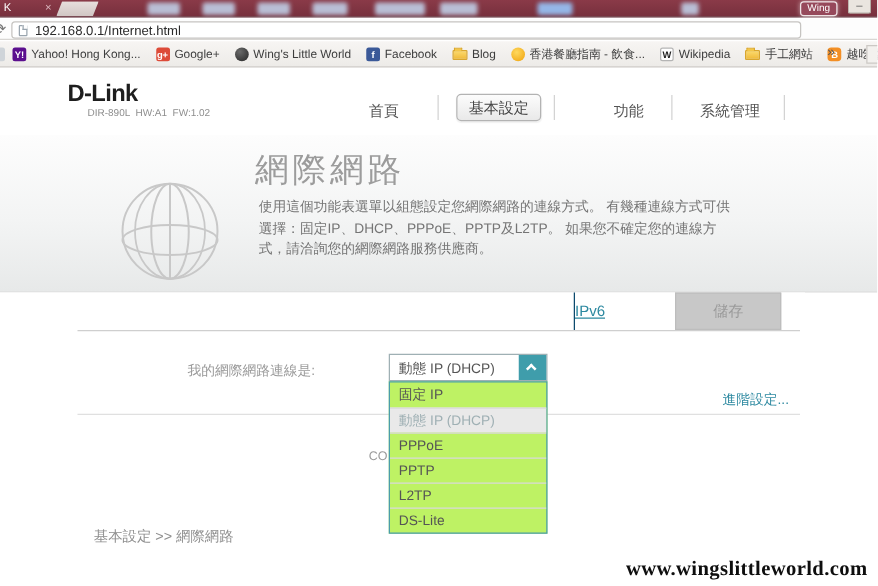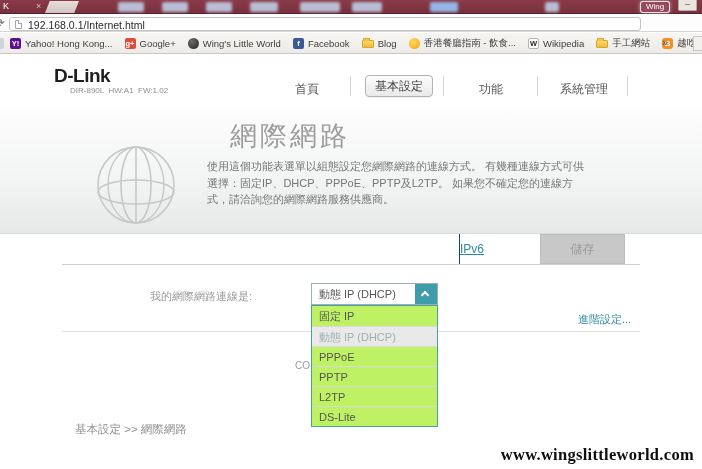--- a/index.html
+++ b/index.html
@@ -69,21 +69,21 @@
   .nav-sep { position:absolute; top:21px; width:1px; height:20px; background:#d3d3d3; }
   .nav-btn { position:absolute; left:365px; top:20px; width:68px; height:22px; line-height:20px;
     text-align:center; border:1px solid #b3b3b3; border-radius:4px; font-size:12px; color:#444;
     background:linear-gradient(#fcfcfc,#e9e9e9); box-shadow:0 1px 1px rgba(0,0,0,.06); }
 
   .hero { position:absolute; left:0; top:53px; width:702px; height:126px;
     background:linear-gradient(#fdfdfd 0%,#f3f4f4 55%,#e7e9e9 100%);
     border-bottom:1px solid #d9dada; }
   .globe { position:absolute; left:94px; top:35px; }
   .hero-title { position:absolute; left:204px; top:10px; font-size:27px; color:#9c9c9c;
-    letter-spacing:3px; font-weight:400;margin-left:26px; }
+    letter-spacing:3px; font-weight:400; }
   .hero-desc { position:absolute; left:207px; top:50px; width:384px; font-size:11px;
     color:#757575; line-height:1.5; }
 
   .crumb-row { position:absolute; left:0; top:179px; width:644px; height:30px; background:#fff; }
   .crumb-line { position:absolute; left:62px; top:209px; width:578px; height:1px; background:#cfcfcf; }
   .crumb-text { position:absolute; left:75px; top:188px; font-size:11.5px; color:#8f8f8f; }
   .ipv6-cell { position:absolute; left:459px; top:179px; width:100px; height:30px;
     border-left:1px solid #0c4a6e; display:flex; align-items:center; justify-content:flex-start; }
   .ipv6-link { font-size:12px; color:#2d89a0; text-decoration:underline; cursor:pointer; }
   .save-btn { position:absolute; left:540px; top:179px; width:85px; height:30px; background:#c8c8c8;
@@ -185,21 +185,21 @@
 
   <div class="pagearea">
 
     <div class="dlink-logo">D-Link</div>
     <div class="dlink-model">DIR-890L  HW:A1  FW:1.02</div>
 
     <span class="nav-item" style="left:295px;">首頁</span>
     <span class="nav-sep" style="left:350px;"></span>
     <span class="nav-btn">基本設定</span>
     <span class="nav-sep" style="left:443px;"></span>
-    <span class="nav-item" style="left:479px;">功能</span>
+    <span class="nav-item" style="left:491px;">功能</span>
     <span class="nav-sep" style="left:537px;"></span>
     <span class="nav-item" style="left:560px;">系統管理</span>
     <span class="nav-sep" style="left:627px;"></span>
 
     <div class="hero">
       <svg class="globe" width="84" height="84" viewBox="0 0 84 84" fill="none">
         <circle cx="42" cy="42" r="38" stroke="#c8c8c8" stroke-width="1.6"></circle>
         <line x1="42" y1="4" x2="42" y2="80" stroke="#c8c8c8" stroke-width="1.6"></line>
         <ellipse cx="42" cy="42" rx="15" ry="38" stroke="#c8c8c8" stroke-width="1.6"></ellipse>
         <ellipse cx="42" cy="42" rx="28" ry="38" stroke="#c8c8c8" stroke-width="1.4"></ellipse>

